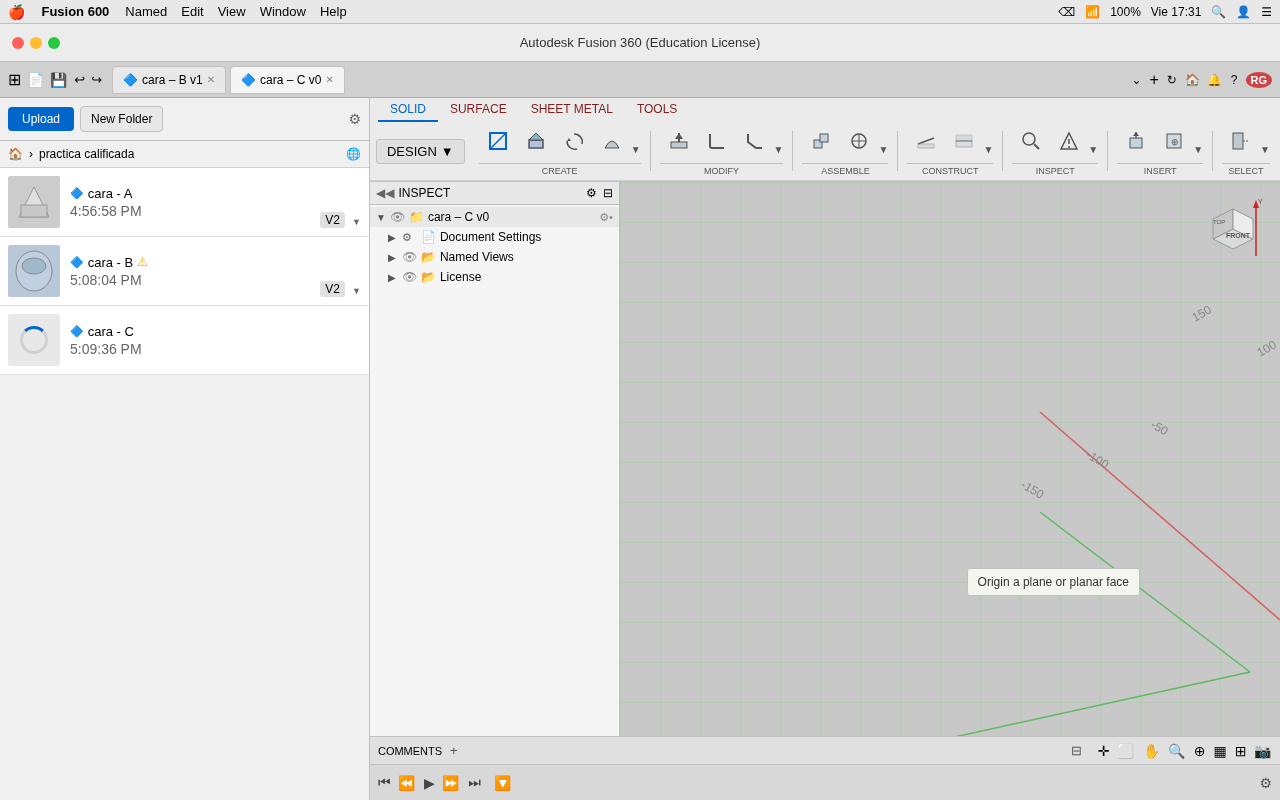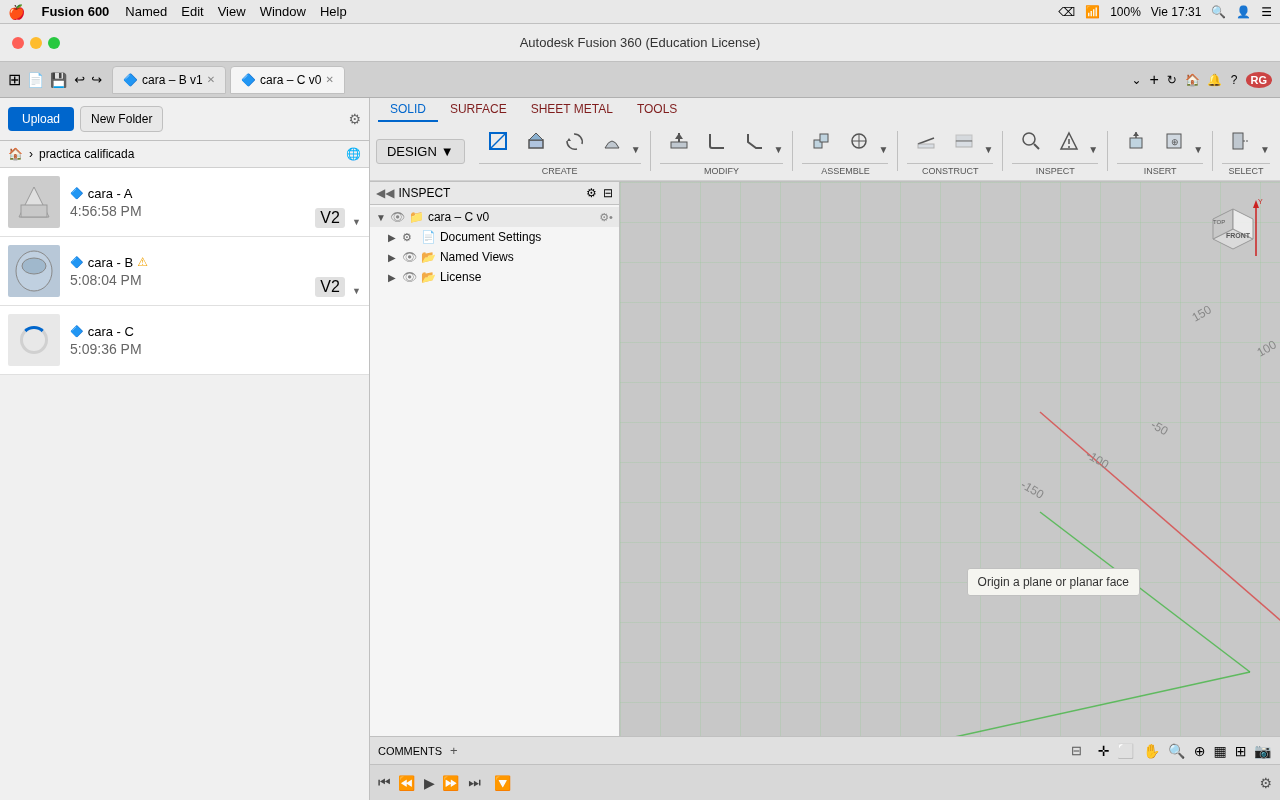--- a/index.html
+++ b/index.html
@@ -52,21 +52,21 @@
     .settings-icon { margin-left: auto; color: #666; font-size: 14px; cursor: pointer; }
     .breadcrumb { display: flex; align-items: center; gap: 6px; padding: 6px 8px; border-bottom: 1px solid #d0d0d0; font-size: 12px; }
     .breadcrumb .globe-icon { margin-left: auto; color: #666; }
 
     .file-list { flex: 1; overflow-y: auto; }
     .file-item { display: flex; align-items: center; padding: 8px; border-bottom: 1px solid #e0e0e0; cursor: pointer; background: white; position: relative; }
     .file-item .thumb { width: 52px; height: 52px; background: #ccc; border-radius: 2px; flex-shrink: 0; margin-right: 10px; display: flex; align-items: center; justify-content: center; overflow: hidden; }
     .file-item .info { flex: 1; }
     .file-item .name { font-size: 13px; font-weight: 500; display: flex; align-items: center; gap: 4px; }
     .file-item .time { font-size: 14px; color: #666; margin-top: 2px; }
-    .file-item .version { position: absolute; right: 24px; bottom: 8px; font-size: 16px; background: #e0e0e0; border-radius: 3px; padding: 1px 5px; }
+    .file-item .version { position: absolute; right: 24px; bottom: 8px; font-size: 12px; background: #e0e0e0; border-radius: 3px; padding: 1px 5px; }
     .file-item .warn-icon { color: #f0a000; font-size: 12px; }
     .loading-spinner { width: 28px; height: 28px; border: 3px solid #d0d0d0; border-top: 3px solid #0066cc; border-radius: 50%; animation: spin 1s linear infinite; }
     @keyframes spin { to { transform: rotate(360deg); } }
 
     
     .right-panel { flex: 1; display: flex; flex-direction: column; background: #c8c8c8; }
 
     
     .toolbar-area { background: #ebebeb; border-bottom: 1px solid #c0c0c0; }
     .toolbar-top { display: flex; align-items: center; gap: 2px; padding: 4px 6px; border-bottom: 1px solid #d0d0d0; }

